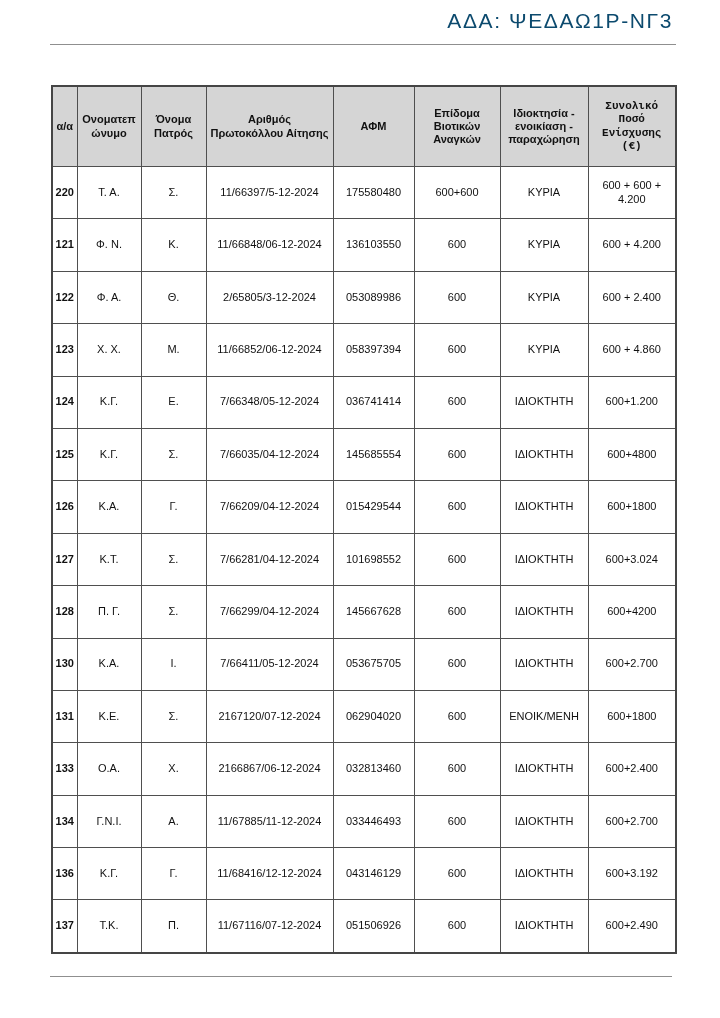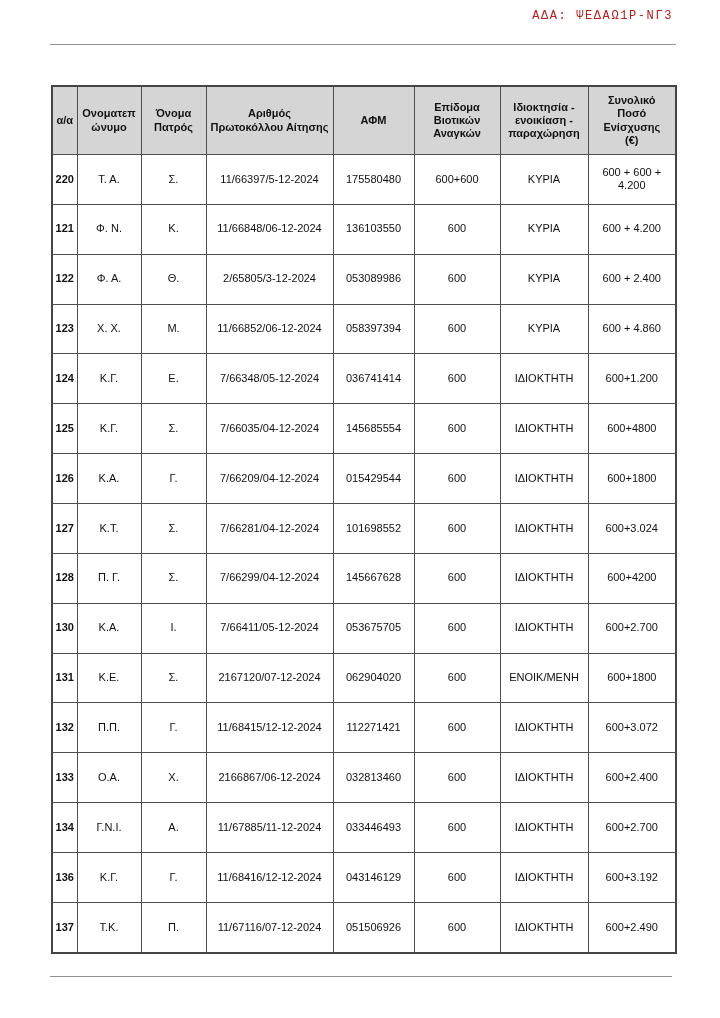--- a/index.html
+++ b/index.html
@@ -13,25 +13,24 @@
     position: relative;
     width: 720px;
     height: 1018px;
     background: #ffffff;
     overflow: hidden;
   }
   .ada {
     position: absolute;
     top: 9px;
     right: 47px;
-    font-size: 12px;
+    font-size: 21px;
     letter-spacing: 1.6px;
-    color: #b91c1c;
+    color: #0c4a6e;
     white-space: nowrap;
-    font-family: Liberation Mono, monospace;
   }
   .rule {
     position: absolute;
     height: 1px;
     background: #8f8f8f;
   }
   .rule-top   { top: 44px;  left: 50px; width: 626px; }
   .rule-bottom{ top: 976px; left: 50px; width: 622px; }
 
   table.main {
@@ -53,21 +52,21 @@
     font-size: 11px;
     font-weight: bold;
     text-align: center;
     vertical-align: middle;
     line-height: 1.2;
     padding: 2px 4px;
     height: 55px;
   }
   table.main th:first-child { padding: 6px 0; }
   table.main th:nth-child(2){ overflow-wrap: anywhere; }
-  table.main th:last-child  { padding: 1px 11px; }
+  table.main th:last-child  { padding: 12px 11px; font-family: Liberation Mono, monospace; }
   table.main td {
     font-size: 11px;
     text-align: center;
     vertical-align: middle;
     line-height: 1.25;
     padding: 1px 2px;
     height: 41px;
   }
   td.c-num { font-weight: bold; }
   td.c-amt { text-align: right; padding-right: 3px; }
@@ -211,30 +210,20 @@
           <td class="c-num">131</td>
           <td>Κ.Ε.</td>
           <td>Σ.</td>
           <td class="vt">2167120/07-12-2024</td>
           <td>062904020</td>
           <td>600</td>
           <td>ΕΝΟΙΚ/ΜΕΝΗ</td>
           <td class="c-amt">600+1800</td>
         </tr>
         <tr>
-          <td class="c-num">132</td>
-          <td>Π.Π.</td>
-          <td>Γ.</td>
-          <td class="vt">11/68415/12-12-2024</td>
-          <td>112271421</td>
-          <td>600</td>
-          <td>ΙΔΙΟΚΤΗΤΗ</td>
-          <td class="c-amt">600+3.072</td>
-        </tr>
-        <tr>
           <td class="c-num">133</td>
           <td>Ο.Α.</td>
           <td>Χ.</td>
           <td class="vb">2166867/06-12-2024</td>
           <td>032813460</td>
           <td>600</td>
           <td>ΙΔΙΟΚΤΗΤΗ</td>
           <td class="c-amt vt">600+2.400</td>
         </tr>
         <tr>

